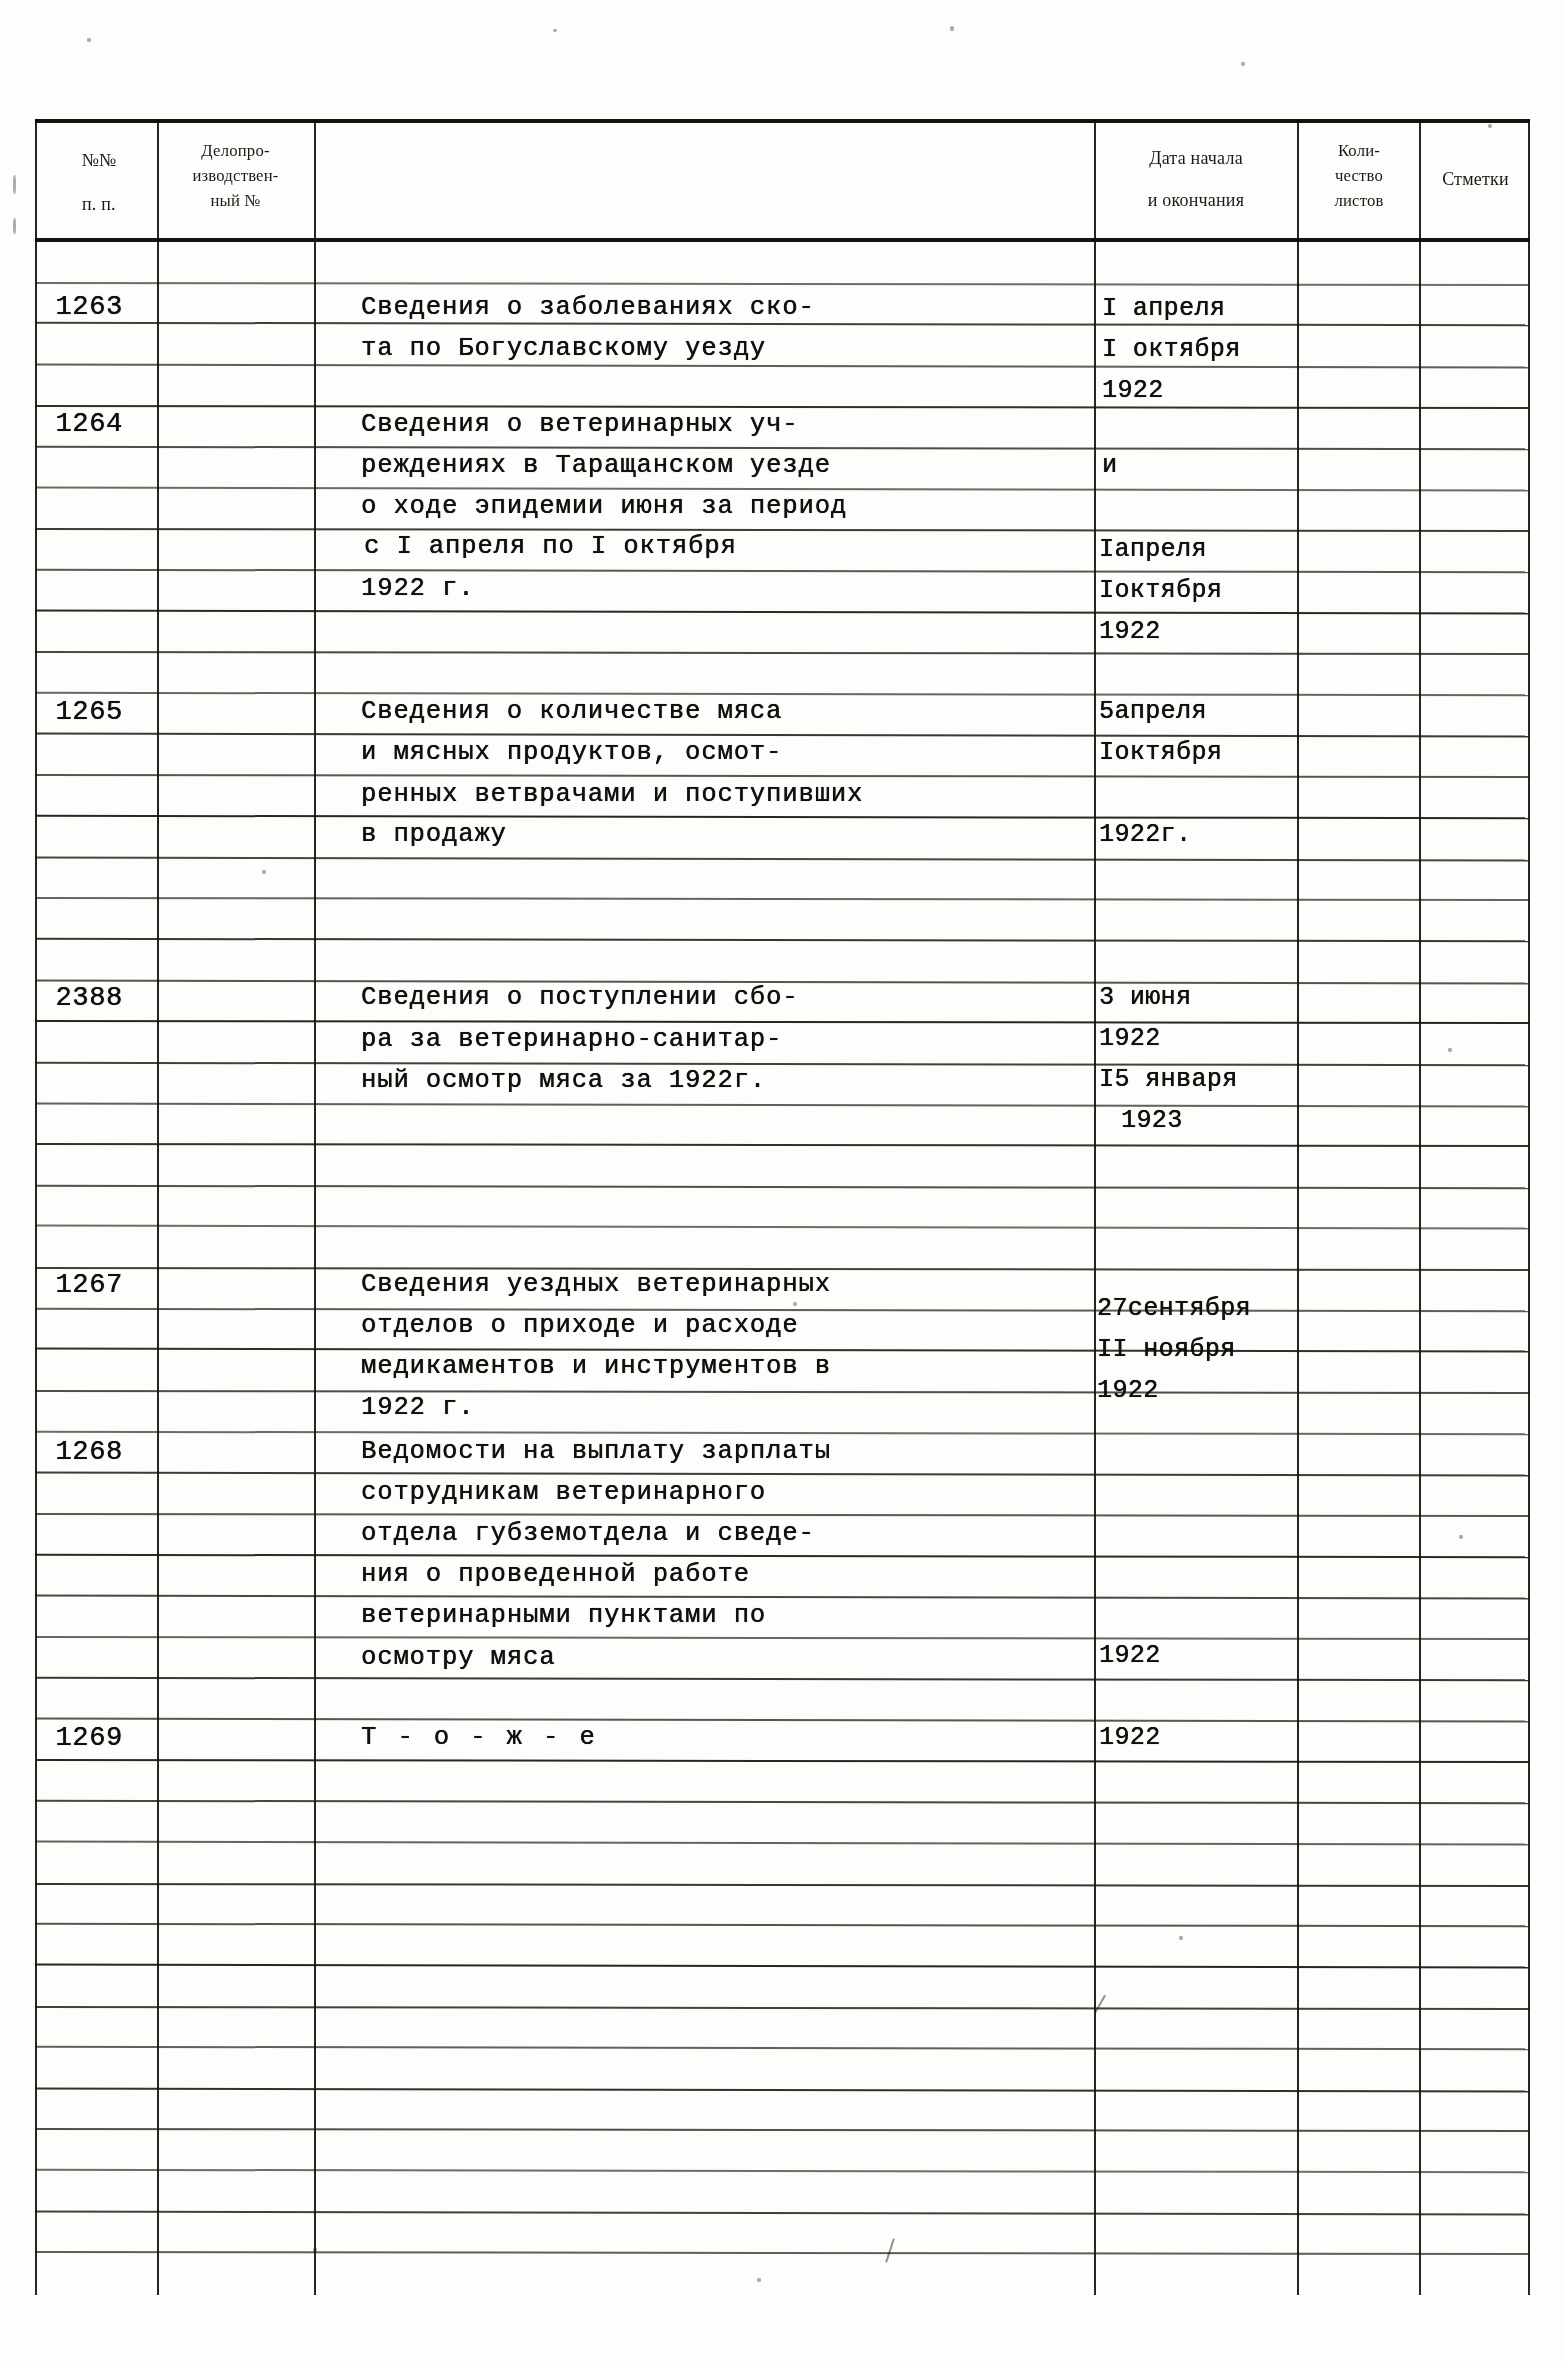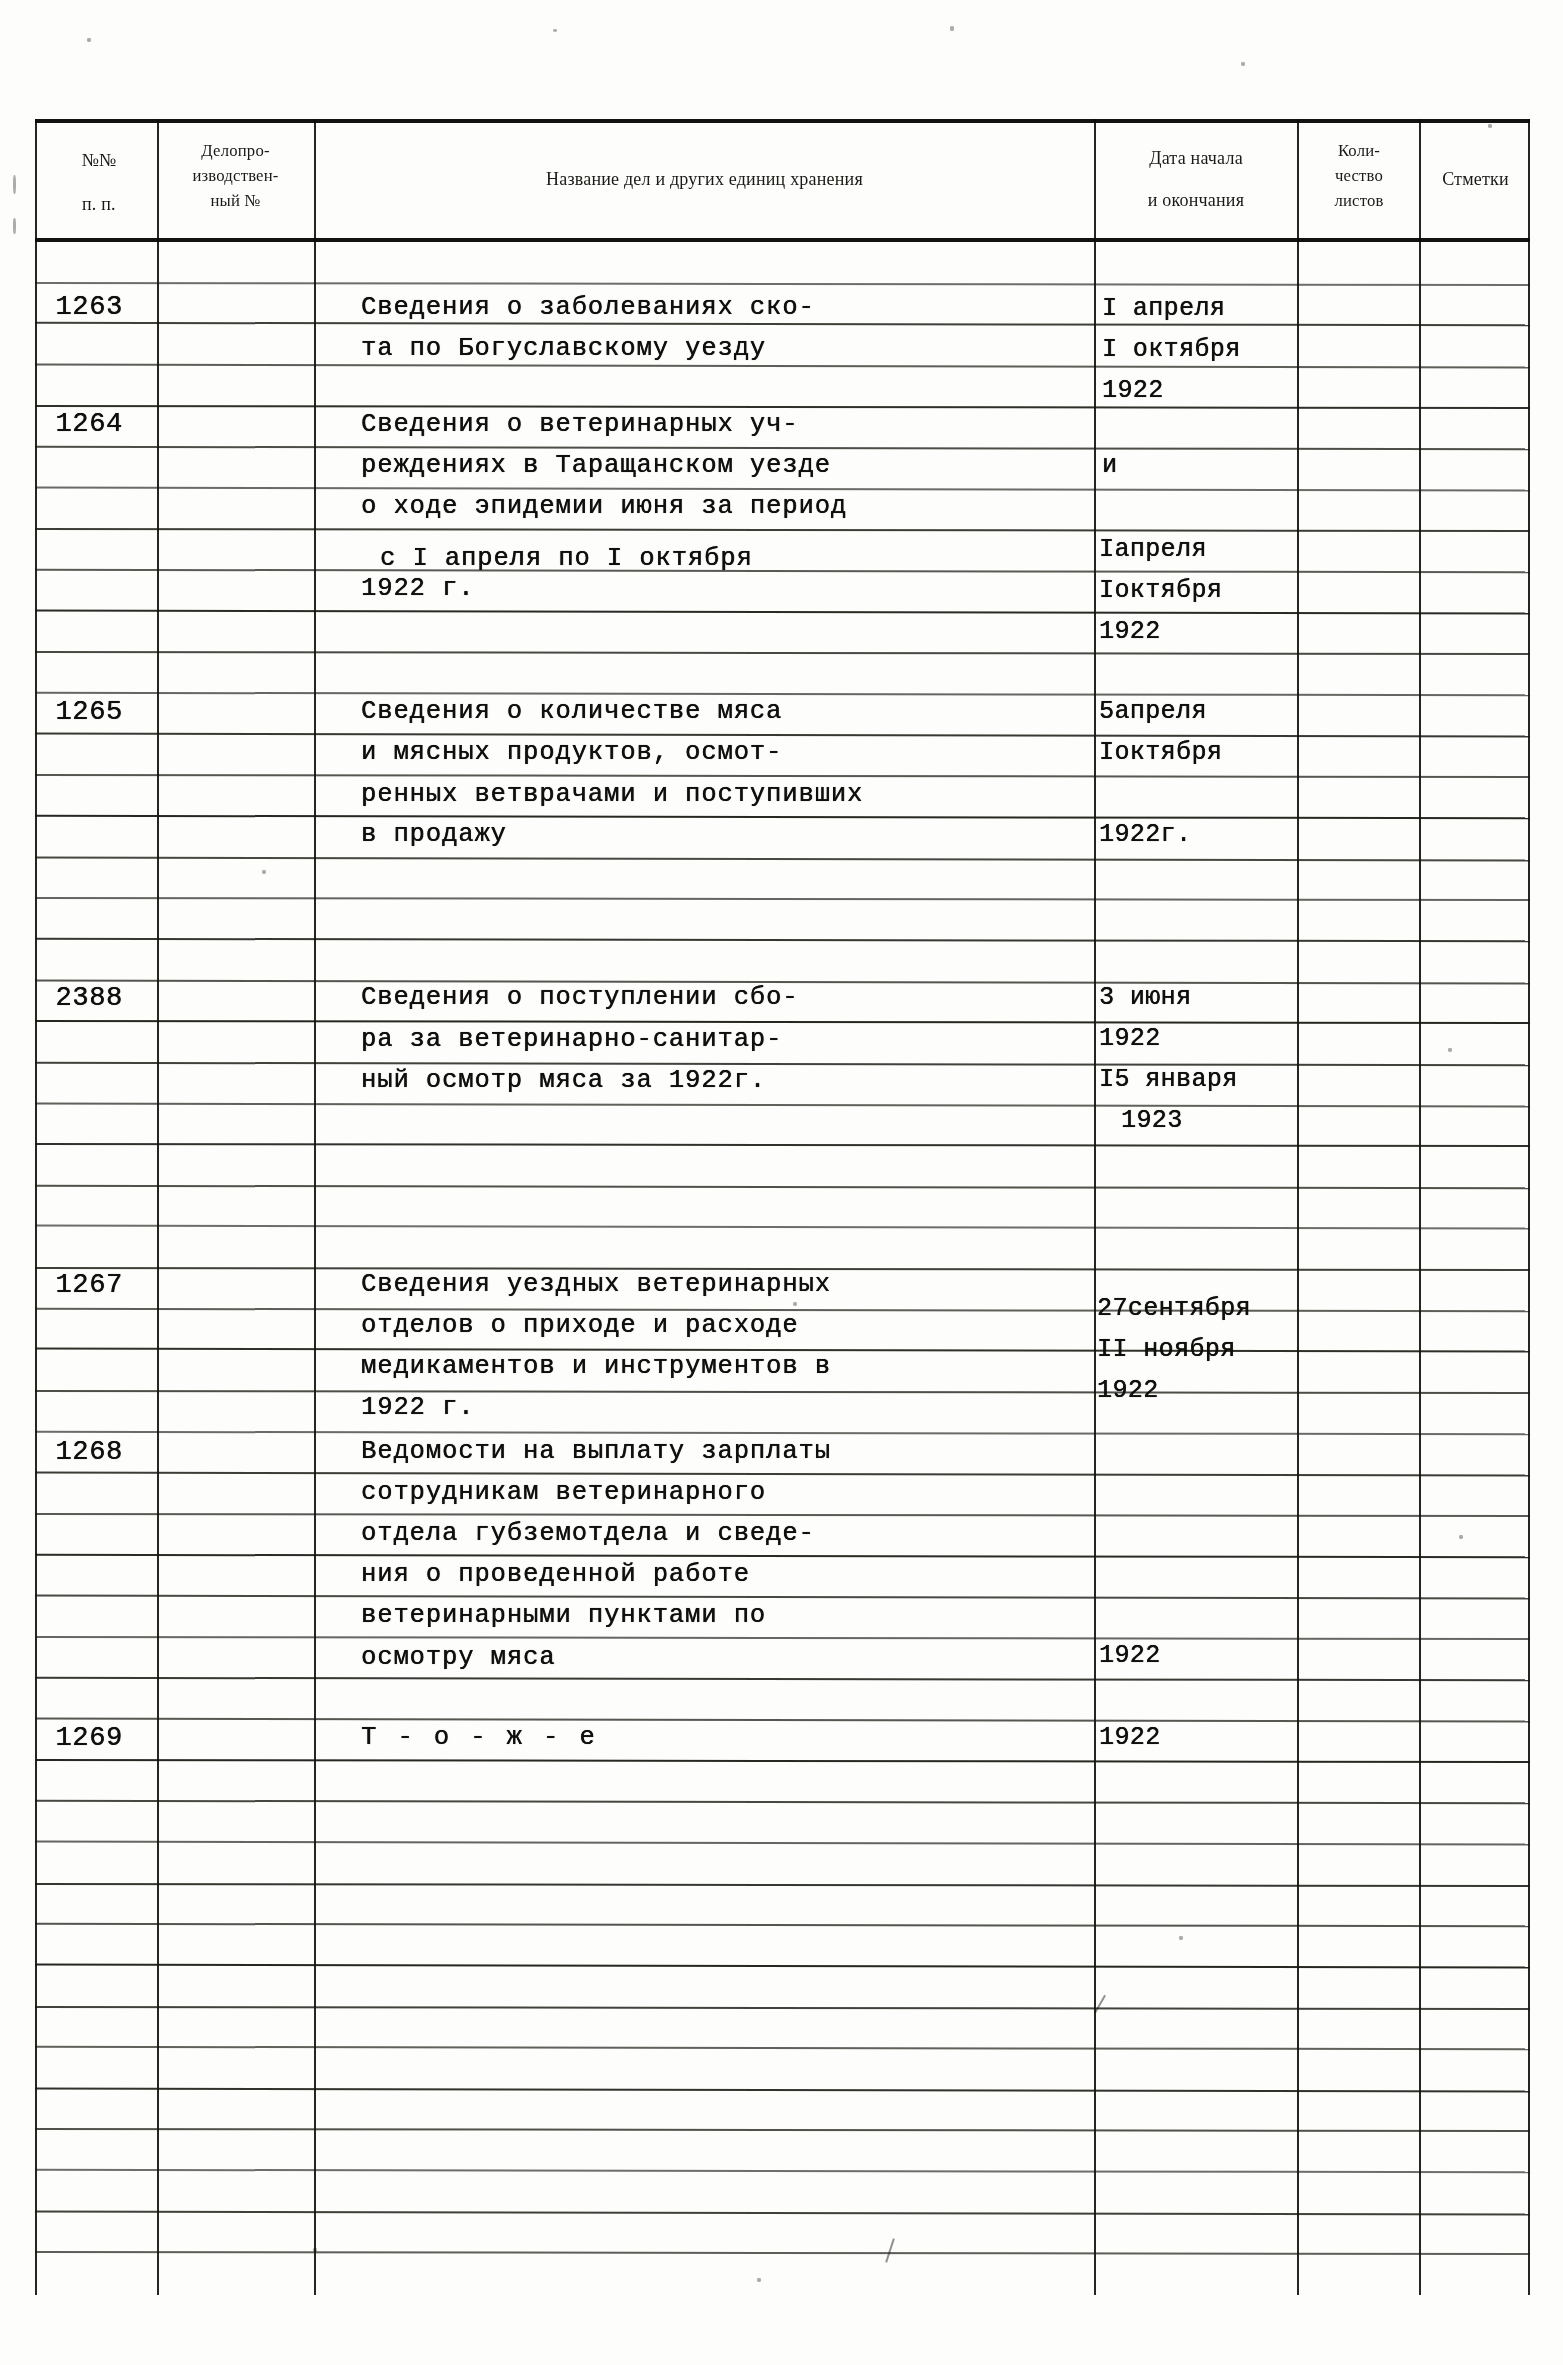--- a/index.html
+++ b/index.html
@@ -127,21 +127,20 @@
         <div>№№</div>
         <div style="margin-top:17.5px;">п. п.</div>
       </div>
 
       <div class="hcell small" style="left:125px;top:19px;width:151px;">
         <div>Делопро-</div>
         <div>изводствен-</div>
         <div>ный №</div>
       </div>
 
-      <div class="hcell" style="left:282px;top:47px;width:775px;">Название дел и других единиц хранения</div>
 
       <div class="hcell" style="left:1062px;top:26px;width:198px;">
         <div>Дата начала</div>
         <div style="margin-top:16px;">и окончания</div>
       </div>
 
       <div class="hcell small" style="left:1266px;top:19px;width:116px;">
         <div>Коли-</div>
         <div>чество</div>
         <div>листов</div>
@@ -207,21 +206,21 @@
     <div class="title-line ink-heavy" style="left:326px;top:215px;">та по Богуславскому уезду</div>
     <div class="date-line ink-heavy" style="left:1067px;top:175px;">I апреля</div>
     <div class="date-line ink-heavy" style="left:1067px;top:216px;">I октября</div>
     <div class="date-line ink-heavy" style="left:1067px;top:257px;">1922</div>
 
     <div class="num ink-heavy" style="left:20.4px;top:290px;">1264</div>
     <div class="title-line ink-heavy" style="left:326px;top:291px;">Сведения о ветеринарных уч-</div>
     <div class="title-line ink-heavy" style="left:326px;top:332px;">реждениях в Таращанском уезде</div>
     <div class="tail ink-heavy" style="left:1067px;top:332px;">и</div>
     <div class="title-line ink-heavy" style="left:326px;top:373px;">о ходе эпидемии июня за период</div>
-    <div class="title-line ink-heavy" style="left:345px;top:413px;margin-top:12px;">с I апреля по I октября</div>
+    <div class="title-line ink-heavy" style="left:329px;top:413px;">с I апреля по I октября</div>
     <div class="title-line ink-heavy" style="left:326px;top:455px;">1922 г.</div>
     <div class="date-line ink-heavy" style="left:1064px;top:416px;">Iапреля</div>
     <div class="date-line ink-heavy" style="left:1064px;top:457px;">Iоктября</div>
     <div class="date-line ink-heavy" style="left:1064px;top:498px;">1922</div>
 
     <div class="num ink-heavy" style="left:20.4px;top:578px;">1265</div>
     <div class="title-line ink-heavy" style="left:326px;top:578px;">Сведения о количестве мяса</div>
     <div class="title-line ink-heavy" style="left:326px;top:619px;">и мясных продуктов, осмот-</div>
     <div class="title-line ink-heavy" style="left:326px;top:661px;">ренных ветврачами и поступивших</div>
     <div class="title-line ink-heavy" style="left:326px;top:701px;">в продажу</div>

